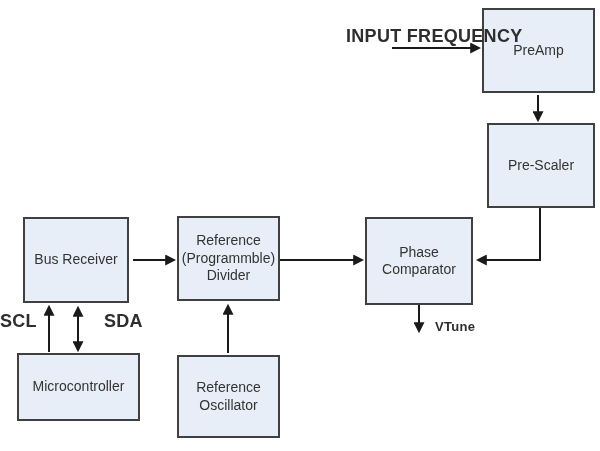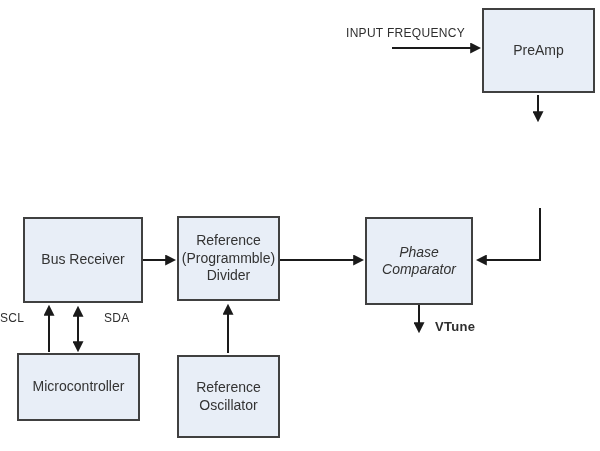--- a/index.html
+++ b/index.html
@@ -20,33 +20,33 @@
     font-size: 14px;
     line-height: 1.25;
     display: flex;
     align-items: center;
     justify-content: center;
     text-align: center;
     white-space: pre-line;
   }
   .blk-preamp               { left: 482px; top: 8px;   width: 113px; height: 85px; }
   .blk-prescaler            { left: 487px; top: 123px; width: 108px; height: 85px; }
-  .blk-phase-comparator     { left: 365px; top: 217px; width: 108px; height: 88px; font-style: italic; }
+  .blk-phase-comparator     { left: 365px; top: 217px; width: 108px; height: 88px; }
   .blk-reference-divider    { left: 177px; top: 216px; width: 103px; height: 85px; }
-  .blk-bus-receiver         { left: 23px;  top: 217px; width: 120px; height: 86px; }
+  .blk-bus-receiver         { left: 23px;  top: 217px; width: 106px; height: 86px; }
   .blk-microcontroller      { left: 17px;  top: 353px; width: 123px; height: 68px; }
   .blk-reference-oscillator { left: 177px; top: 355px; width: 103px; height: 83px; }
 
   .wires { position: absolute; left: 0; top: 0; width: 600px; height: 451px; }
 
   .lbl {
     position: absolute;
     color: #2e2e2e;
-    font-size: 12px;
-    font-weight: 400;
+    font-size: 18px;
+    font-weight: 700;
     letter-spacing: 0.3px;
     white-space: nowrap;
   }
   .lbl-input-frequency { left: 346px; top: 26px; }
   .lbl-scl             { left: 0;  top: 311px; }
   .lbl-sda             { left: 104px;  top: 311px; }
   .lbl-vtune           { left: 435px; top: 319px; font-weight: 700; font-size: 13px; }
 
   .watermark {
     position: absolute;
@@ -75,20 +75,21 @@
     <path d="M540,208 V260 H478" fill="none" stroke="#1a1a1a" stroke-width="2" marker-end="url(#arrow)"></path>
     <path d="M133,260 H174" fill="none" stroke="#1a1a1a" stroke-width="2" marker-end="url(#arrow)"></path>
     <path d="M280,260 H362" fill="none" stroke="#1a1a1a" stroke-width="2" marker-end="url(#arrow)"></path>
     <path d="M49,352 V307" fill="none" stroke="#1a1a1a" stroke-width="2" marker-end="url(#arrow)"></path>
     <path d="M78,308 V350" fill="none" stroke="#1a1a1a" stroke-width="2" marker-start="url(#arrow)" marker-end="url(#arrow)"></path>
     <path d="M228,353 V306" fill="none" stroke="#1a1a1a" stroke-width="2" marker-end="url(#arrow)"></path>
     <path d="M419,305 V331" fill="none" stroke="#1a1a1a" stroke-width="2" marker-end="url(#arrow)"></path>
   </svg>
 
   <div class="block blk-preamp">PreAmp</div>
+  <div class="block blk-prescaler">Pre-Scaler</div>
   <div class="block blk-phase-comparator">Phase
 Comparator</div>
   <div class="block blk-reference-divider">Reference
 (Programmble)
 Divider</div>
   <div class="block blk-bus-receiver">Bus Receiver</div>
   <div class="block blk-microcontroller">Microcontroller</div>
   <div class="block blk-reference-oscillator">Reference
 Oscillator</div>
 

